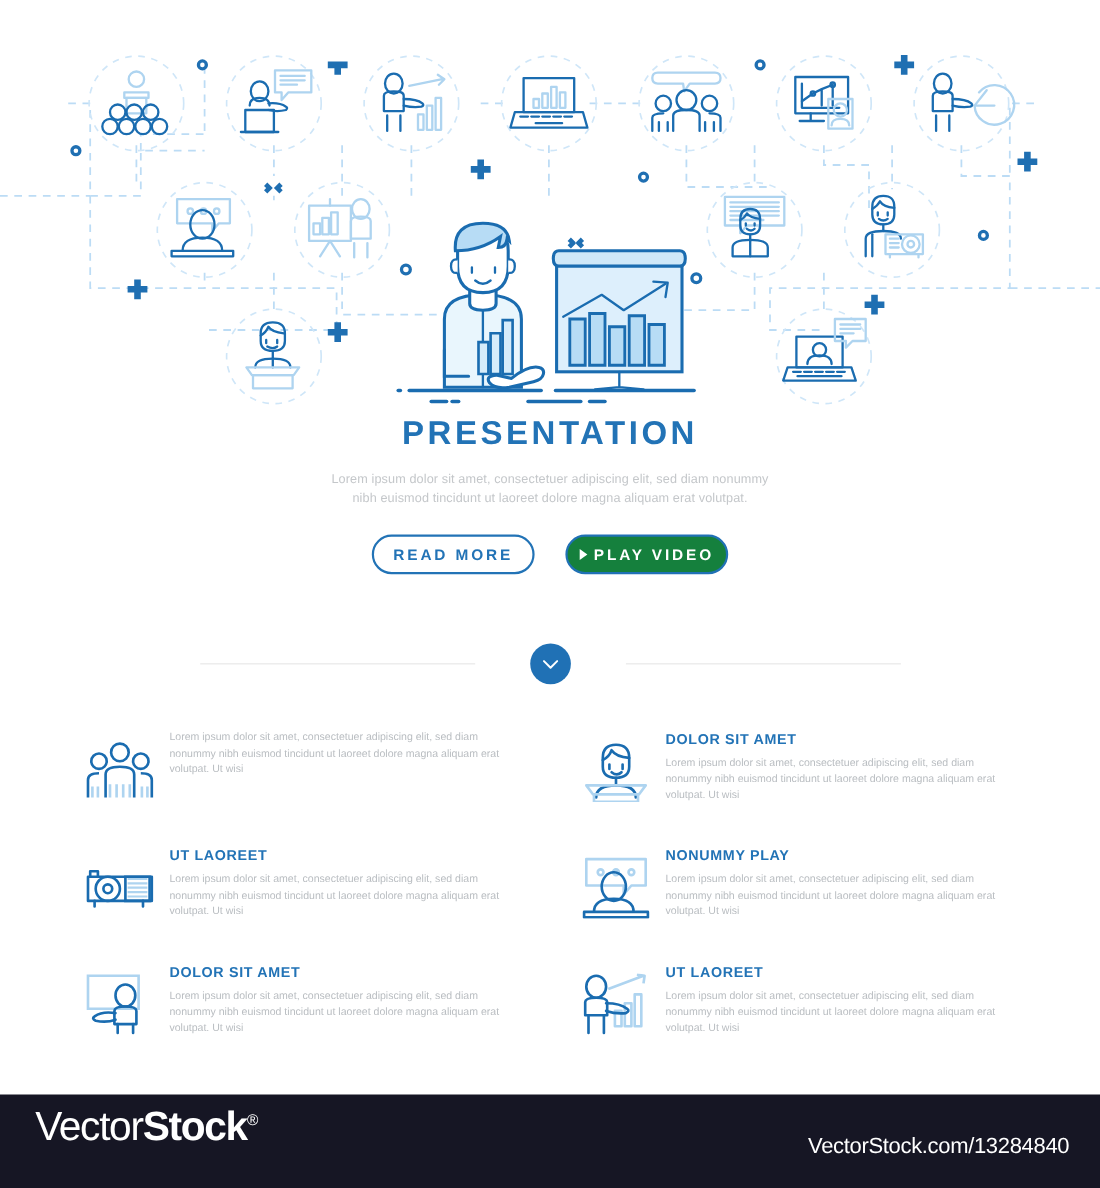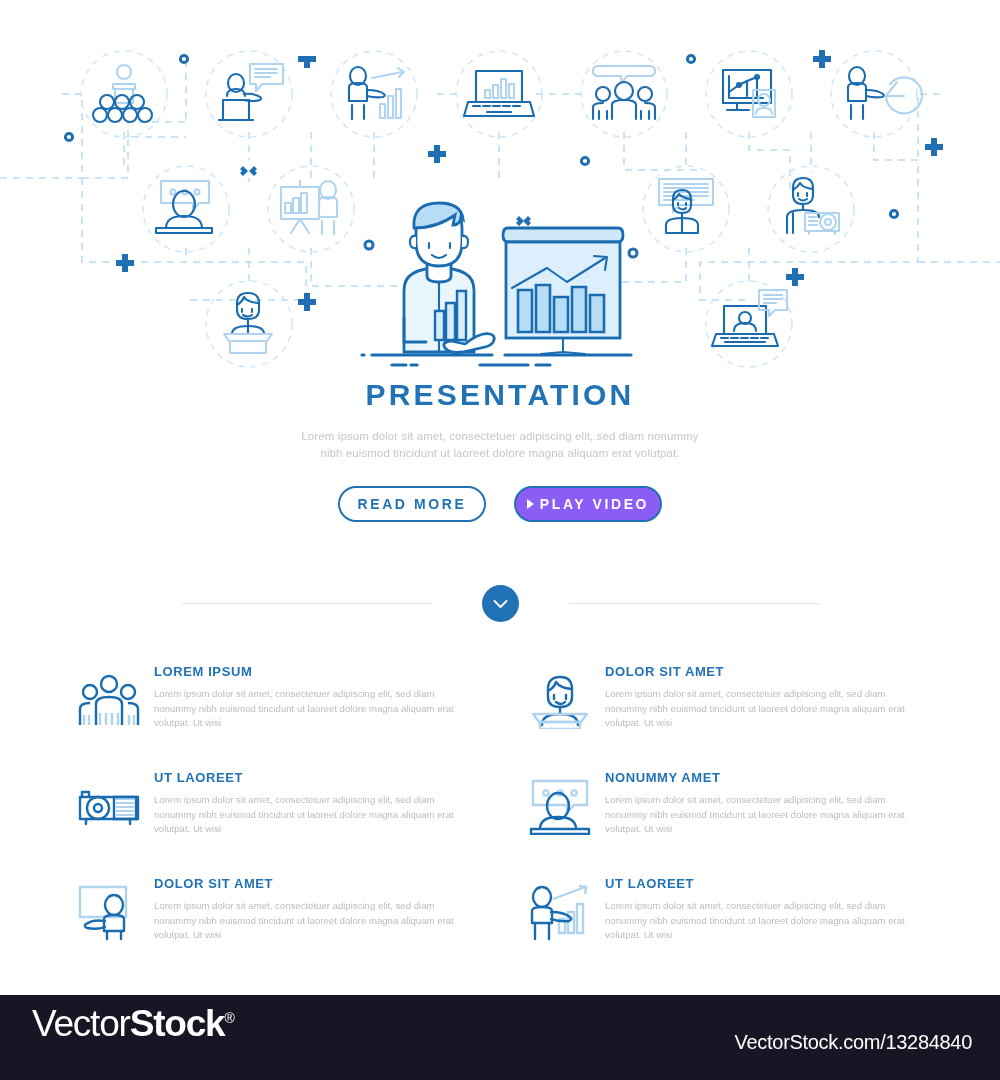--- a/index.html
+++ b/index.html
@@ -66,21 +66,21 @@
     user-select: none;
   }
   .btn-outline {
     width: 148px;
     border: 2px solid #2273b6;
     color: #2273b6;
     background: #fff;
   }
   .btn-solid {
     width: 148px;
-    background: #8b5cf6;
+    background: #15803d;
     color: #ffffff;
     border: 2px solid #2071b5;
     gap: 6px;
     text-align: right;
   }
   .play-tri {
     width: 0; height: 0;
     border-left: 7px solid #ffffff;
     border-top: 5px solid transparent;
     border-bottom: 5px solid transparent;
@@ -611,21 +611,20 @@
             <circle cx="50" cy="19" r="7"></circle>
             <path d="M60,52 V36 q0,-6 -10,-6"></path>
           </g>
           <g fill="none" stroke="#aed4f0" stroke-width="2.4">
             <path d="M22,52 V40 M28,52 V40 M34,52 V40 M40,52 V40"></path>
             <path d="M6,52 V42 M11,52 V42 M51,52 V42 M56,52 V42"></path>
           </g>
         </svg>
       </div>
       <div class="feature-body">
-        <div class="feature-title">LOREM IPSUM</div>
         <div class="feature-desc">Lorem ipsum dolor sit amet, consectetuer adipiscing elit, sed diam nonummy nibh euismod tincidunt ut laoreet dolore magna aliquam erat volutpat. Ut wisi</div>
       </div>
     </div>
 
     <div class="feature">
       <div class="feature-icon">
         <svg width="62" height="56" viewBox="0 0 62 56">
           <g fill="none" stroke="#1a6cb0" stroke-width="2.4" stroke-linejoin="round" stroke-linecap="round">
             <path d="M19,16 q0,-12 12,-12 q12,0 12,12 v8 q0,10 -12,10 q-12,0 -12,-10 z"></path>
             <path d="M19,18 q6,-3 8,-9 q4,6 16,7"></path>
@@ -678,21 +677,21 @@
             <circle cx="45" cy="14" r="2.6"></circle>
           </g>
           <g fill="none" stroke="#1a6cb0" stroke-width="2.4" stroke-linejoin="round">
             <ellipse cx="29" cy="27" rx="11" ry="13"></ellipse>
             <path d="M11,50 q0,-12 18,-12 q18,0 18,12"></path>
             <path d="M2,50 h58 v5 h-58 z"></path>
           </g>
         </svg>
       </div>
       <div class="feature-body">
-        <div class="feature-title">NONUMMY AMET</div>
+        <div class="feature-title">NONUMMY PLAY</div>
         <div class="feature-desc">Lorem ipsum dolor sit amet, consectetuer adipiscing elit, sed diam nonummy nibh euismod tincidunt ut laoreet dolore magna aliquam erat volutpat. Ut wisi</div>
       </div>
     </div>
 
     <div class="feature">
       <div class="feature-icon">
         <svg width="62" height="56" viewBox="0 0 62 56">
           <path d="M2,2 h46 v30 h-46 z" fill="none" stroke="#aed4f0" stroke-width="2.4"></path>
           <g fill="none" stroke="#1a6cb0" stroke-width="2.4" stroke-linejoin="round" stroke-linecap="round">
             <ellipse cx="36" cy="20" rx="9" ry="10"></ellipse>

